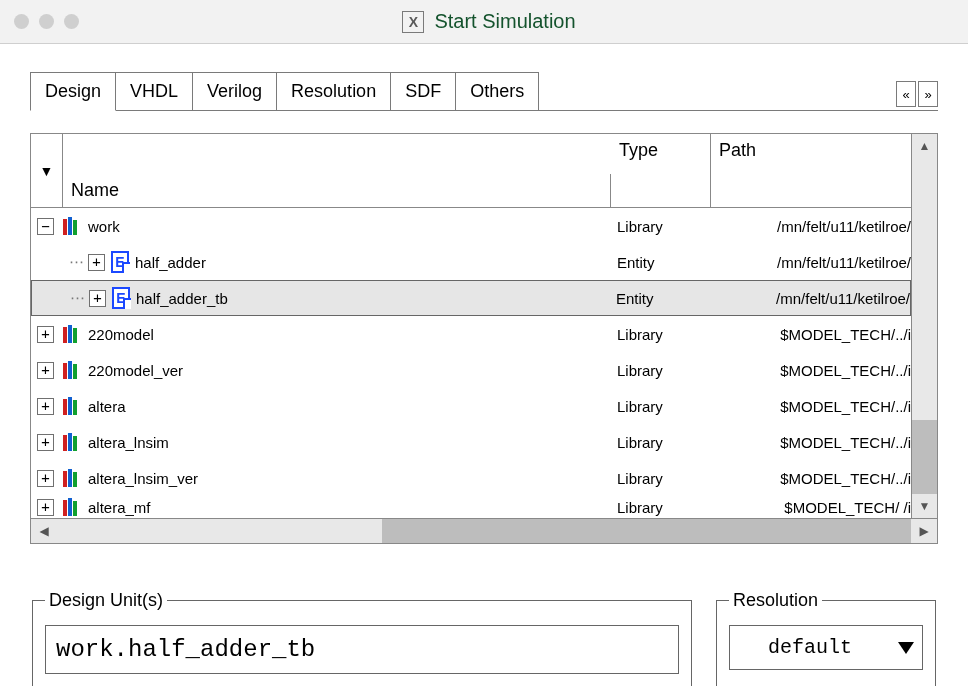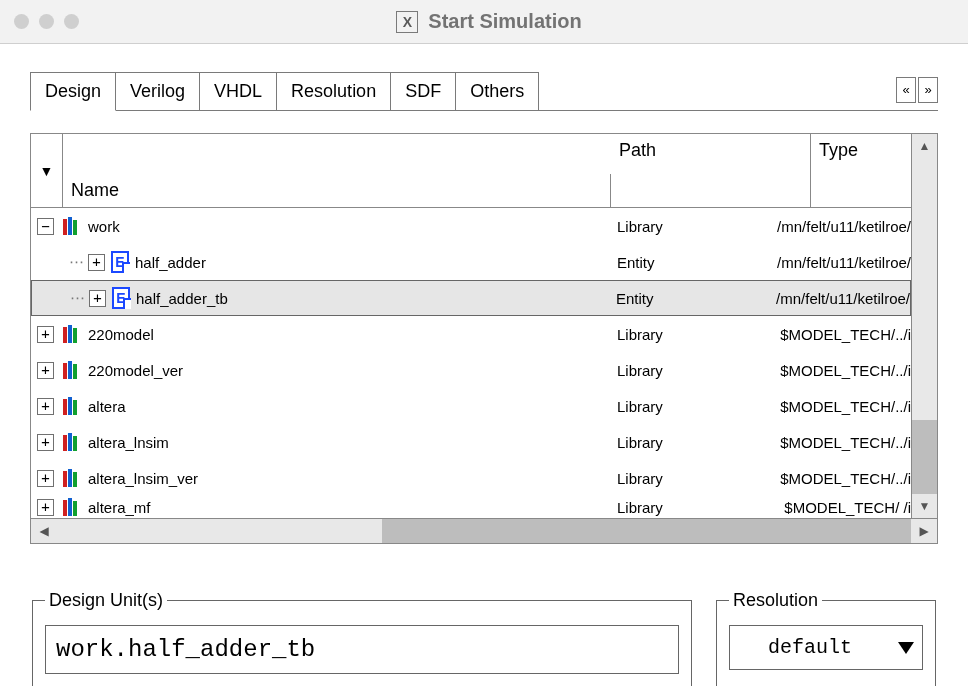--- a/index.html
+++ b/index.html
@@ -31,27 +31,27 @@
     justify-content: center;
     align-items: center;
     gap: 10px;
   }
   .app-square {
     width: 22px; height: 22px;
     border: 1.5px solid #7a7a7a;
     display: inline-flex; align-items: center; justify-content: center;
     font-size: 14px; color: #5a5a5a; font-weight: 600;
   }
-  .win-title { font-weight: 700; font-size: 20px; color: #737373; }
+  .win-title { font-weight: 400; font-size: 20px; color: #14532d; }
 
   
   .content { padding: 28px 30px 0 30px; }
 
   
-  .tabs-row { display: flex; }
+  .tabs-row { display: flex; align-items: flex-end; }
   .tabs-left { display: flex; }
   .tab {
     border: 1px solid #7a7a7a;
     border-bottom: 1px solid #fff;
     padding: 8px 14px 8px 14px;
     margin-right: -1px;
     background: #fff;
     position: relative;
     z-index: 2;
     font-size: 18px;
@@ -221,40 +221,40 @@
     <span class="win-title">Start Simulation</span>
   </div>
   <div style="width:55px"></div>
 </div>
 
 <div class="content">
 
   <div class="tabs-row">
     <div class="tabs-left" id="tabs-left">
         <div class="tab">Design</div>
+        <div class="tab inactive">VHDL</div>
         <div class="tab inactive">Verilog</div>
-        <div class="tab inactive">VHDL</div>
         <div class="tab inactive">Resolution</div>
         <div class="tab inactive">SDF</div>
         <div class="tab inactive">Others</div>
       </div>
     <div class="tabs-spacer"></div>
     <div class="tabs-right">
       <span class="chevbtn">«</span>
       <span class="chevbtn">»</span>
     </div>
   </div>
 
   <div class="list-wrap">
     <div class="list-main">
       <div class="list-hdr">
         <div class="hdr-filter">▼</div>
         <div class="hdr-cell hdr-name">Name</div>
+        <div class="hdr-cell hdr-type">Type</div>
         <div class="hdr-cell hdr-path">Path</div>
-        <div class="hdr-cell hdr-type">Type</div>
       </div>
       <div class="rows" id="rows">
           <div class="row">
             <div class="c-name">
               <span class="expander">−</span>
               <span class="ico lib-ico">
                 <svg viewBox="0 0 20 22">
                   <rect x="2" y="4" width="4" height="16" fill="#d02020"></rect>
                   <rect x="7" y="2" width="4" height="18" fill="#1060d0"></rect>
                   <rect x="12" y="5" width="4" height="15" fill="#10a030"></rect>

